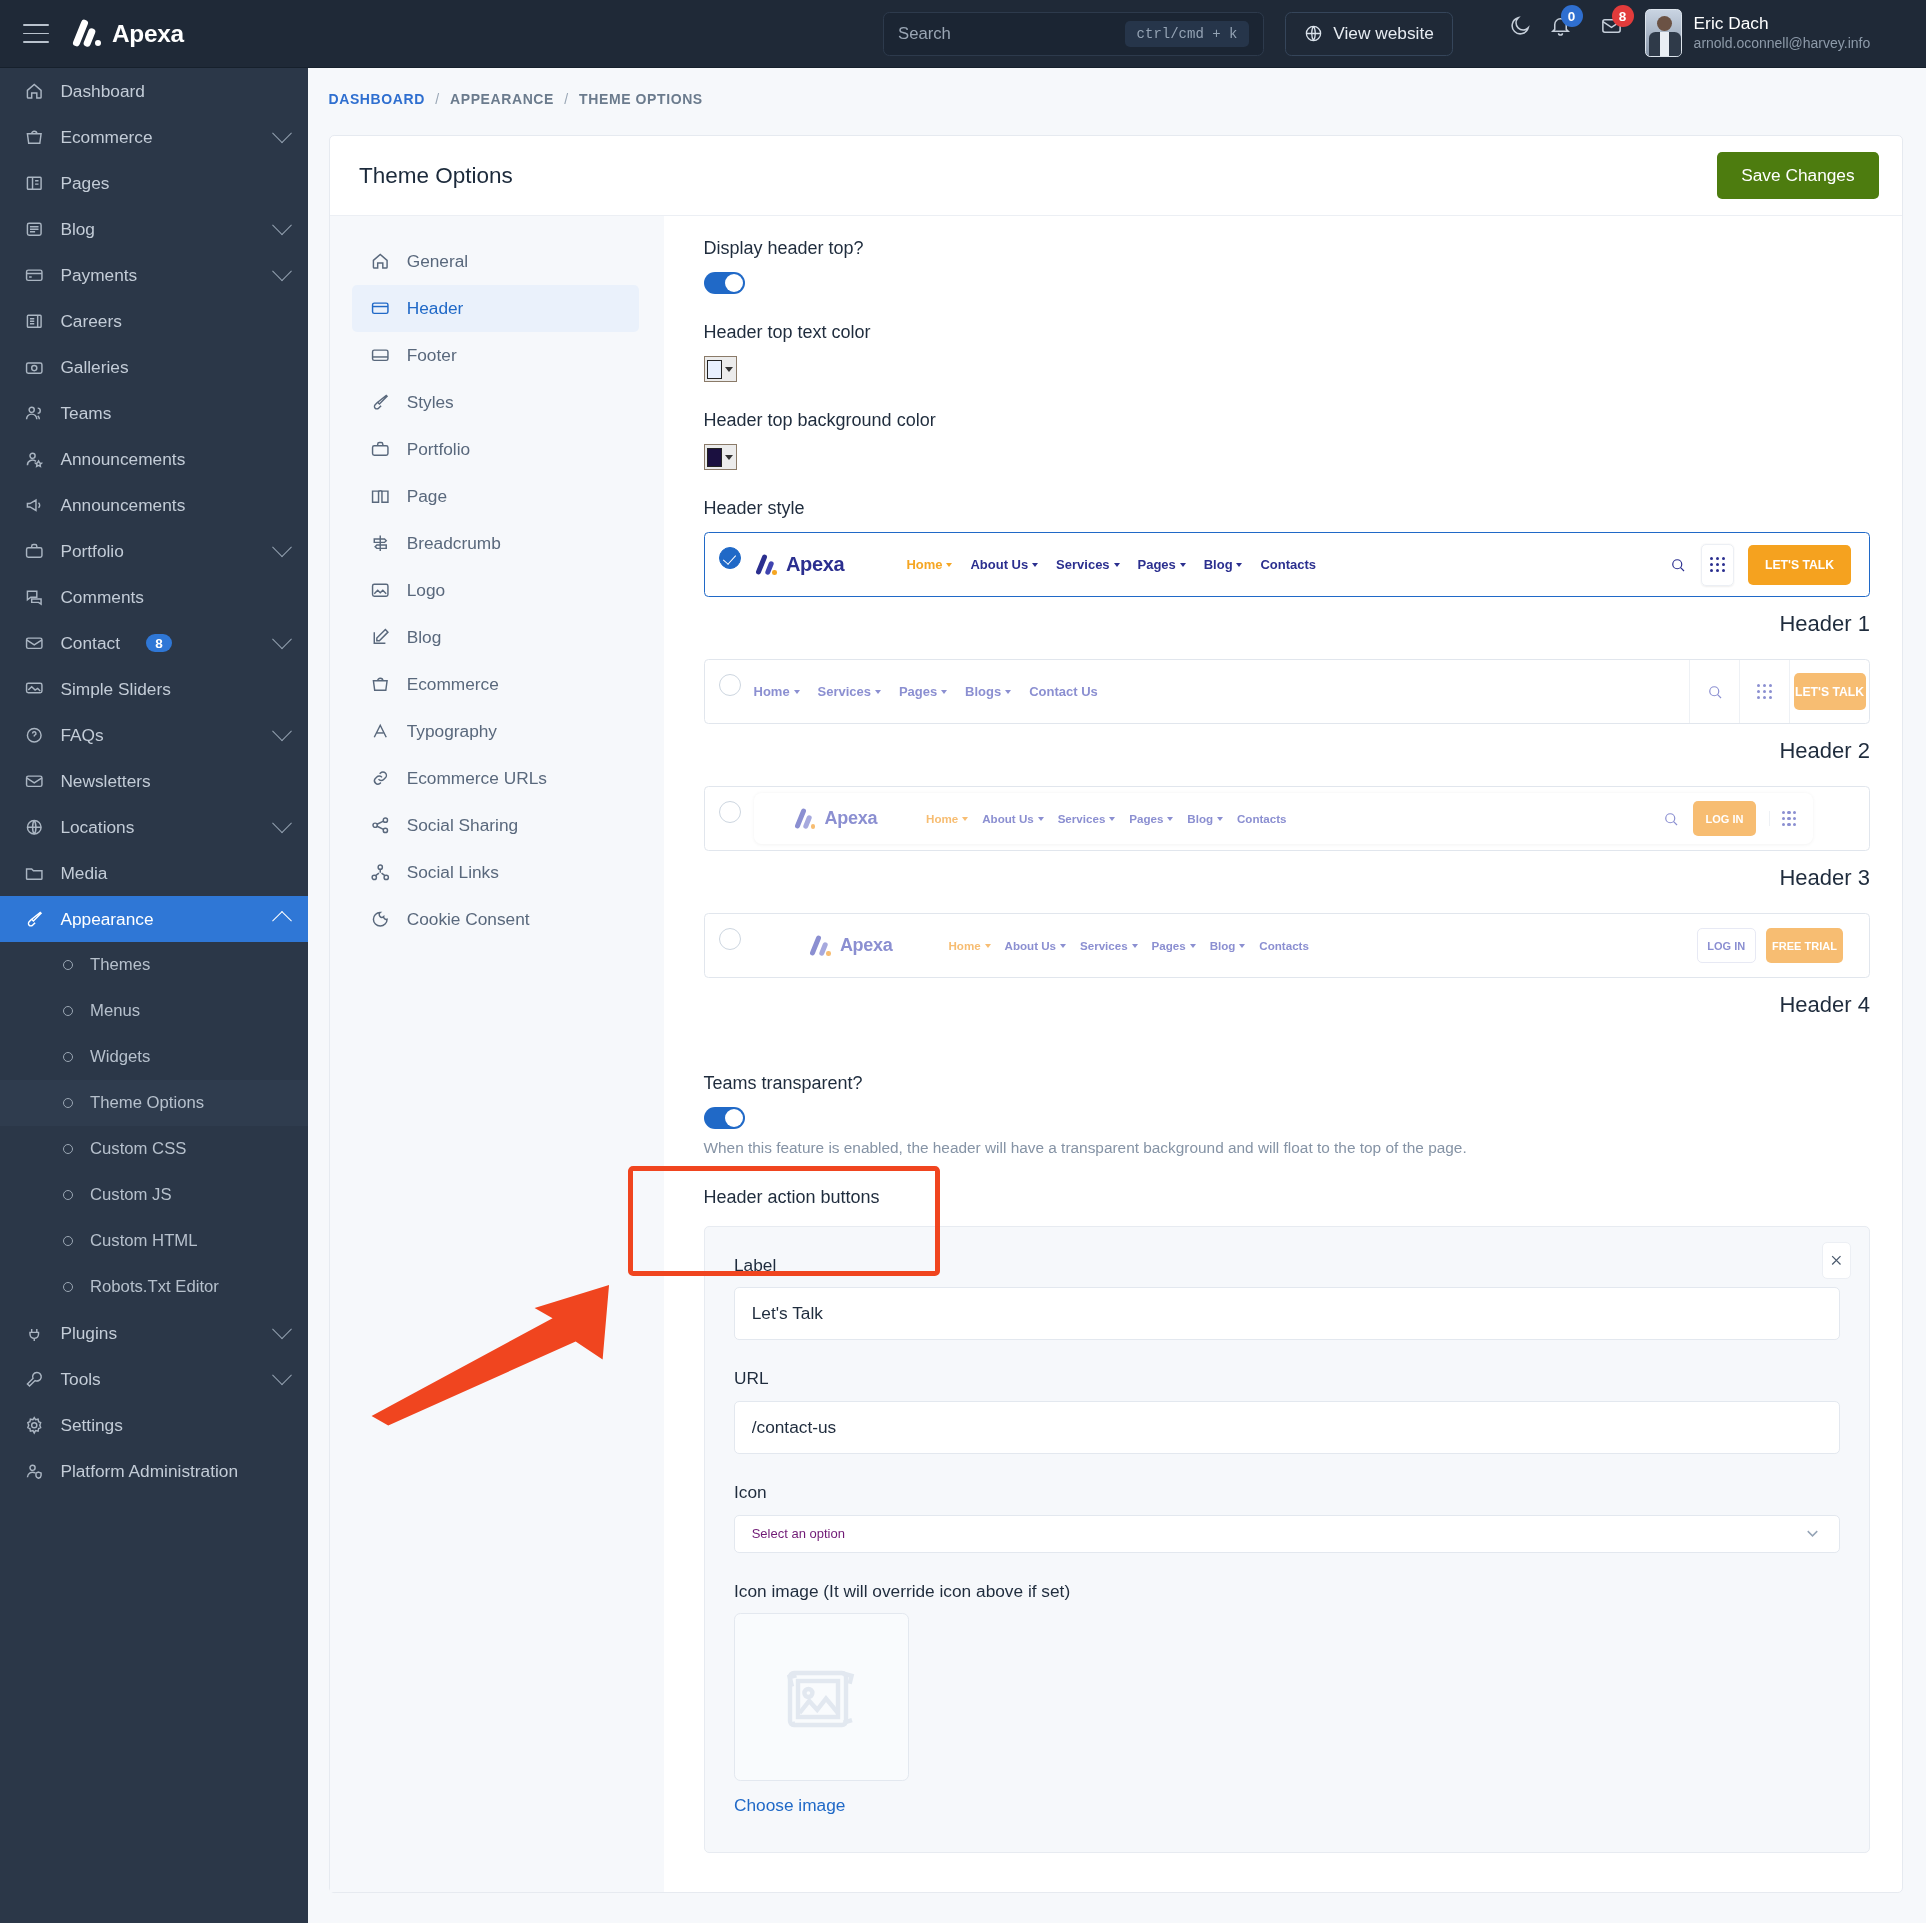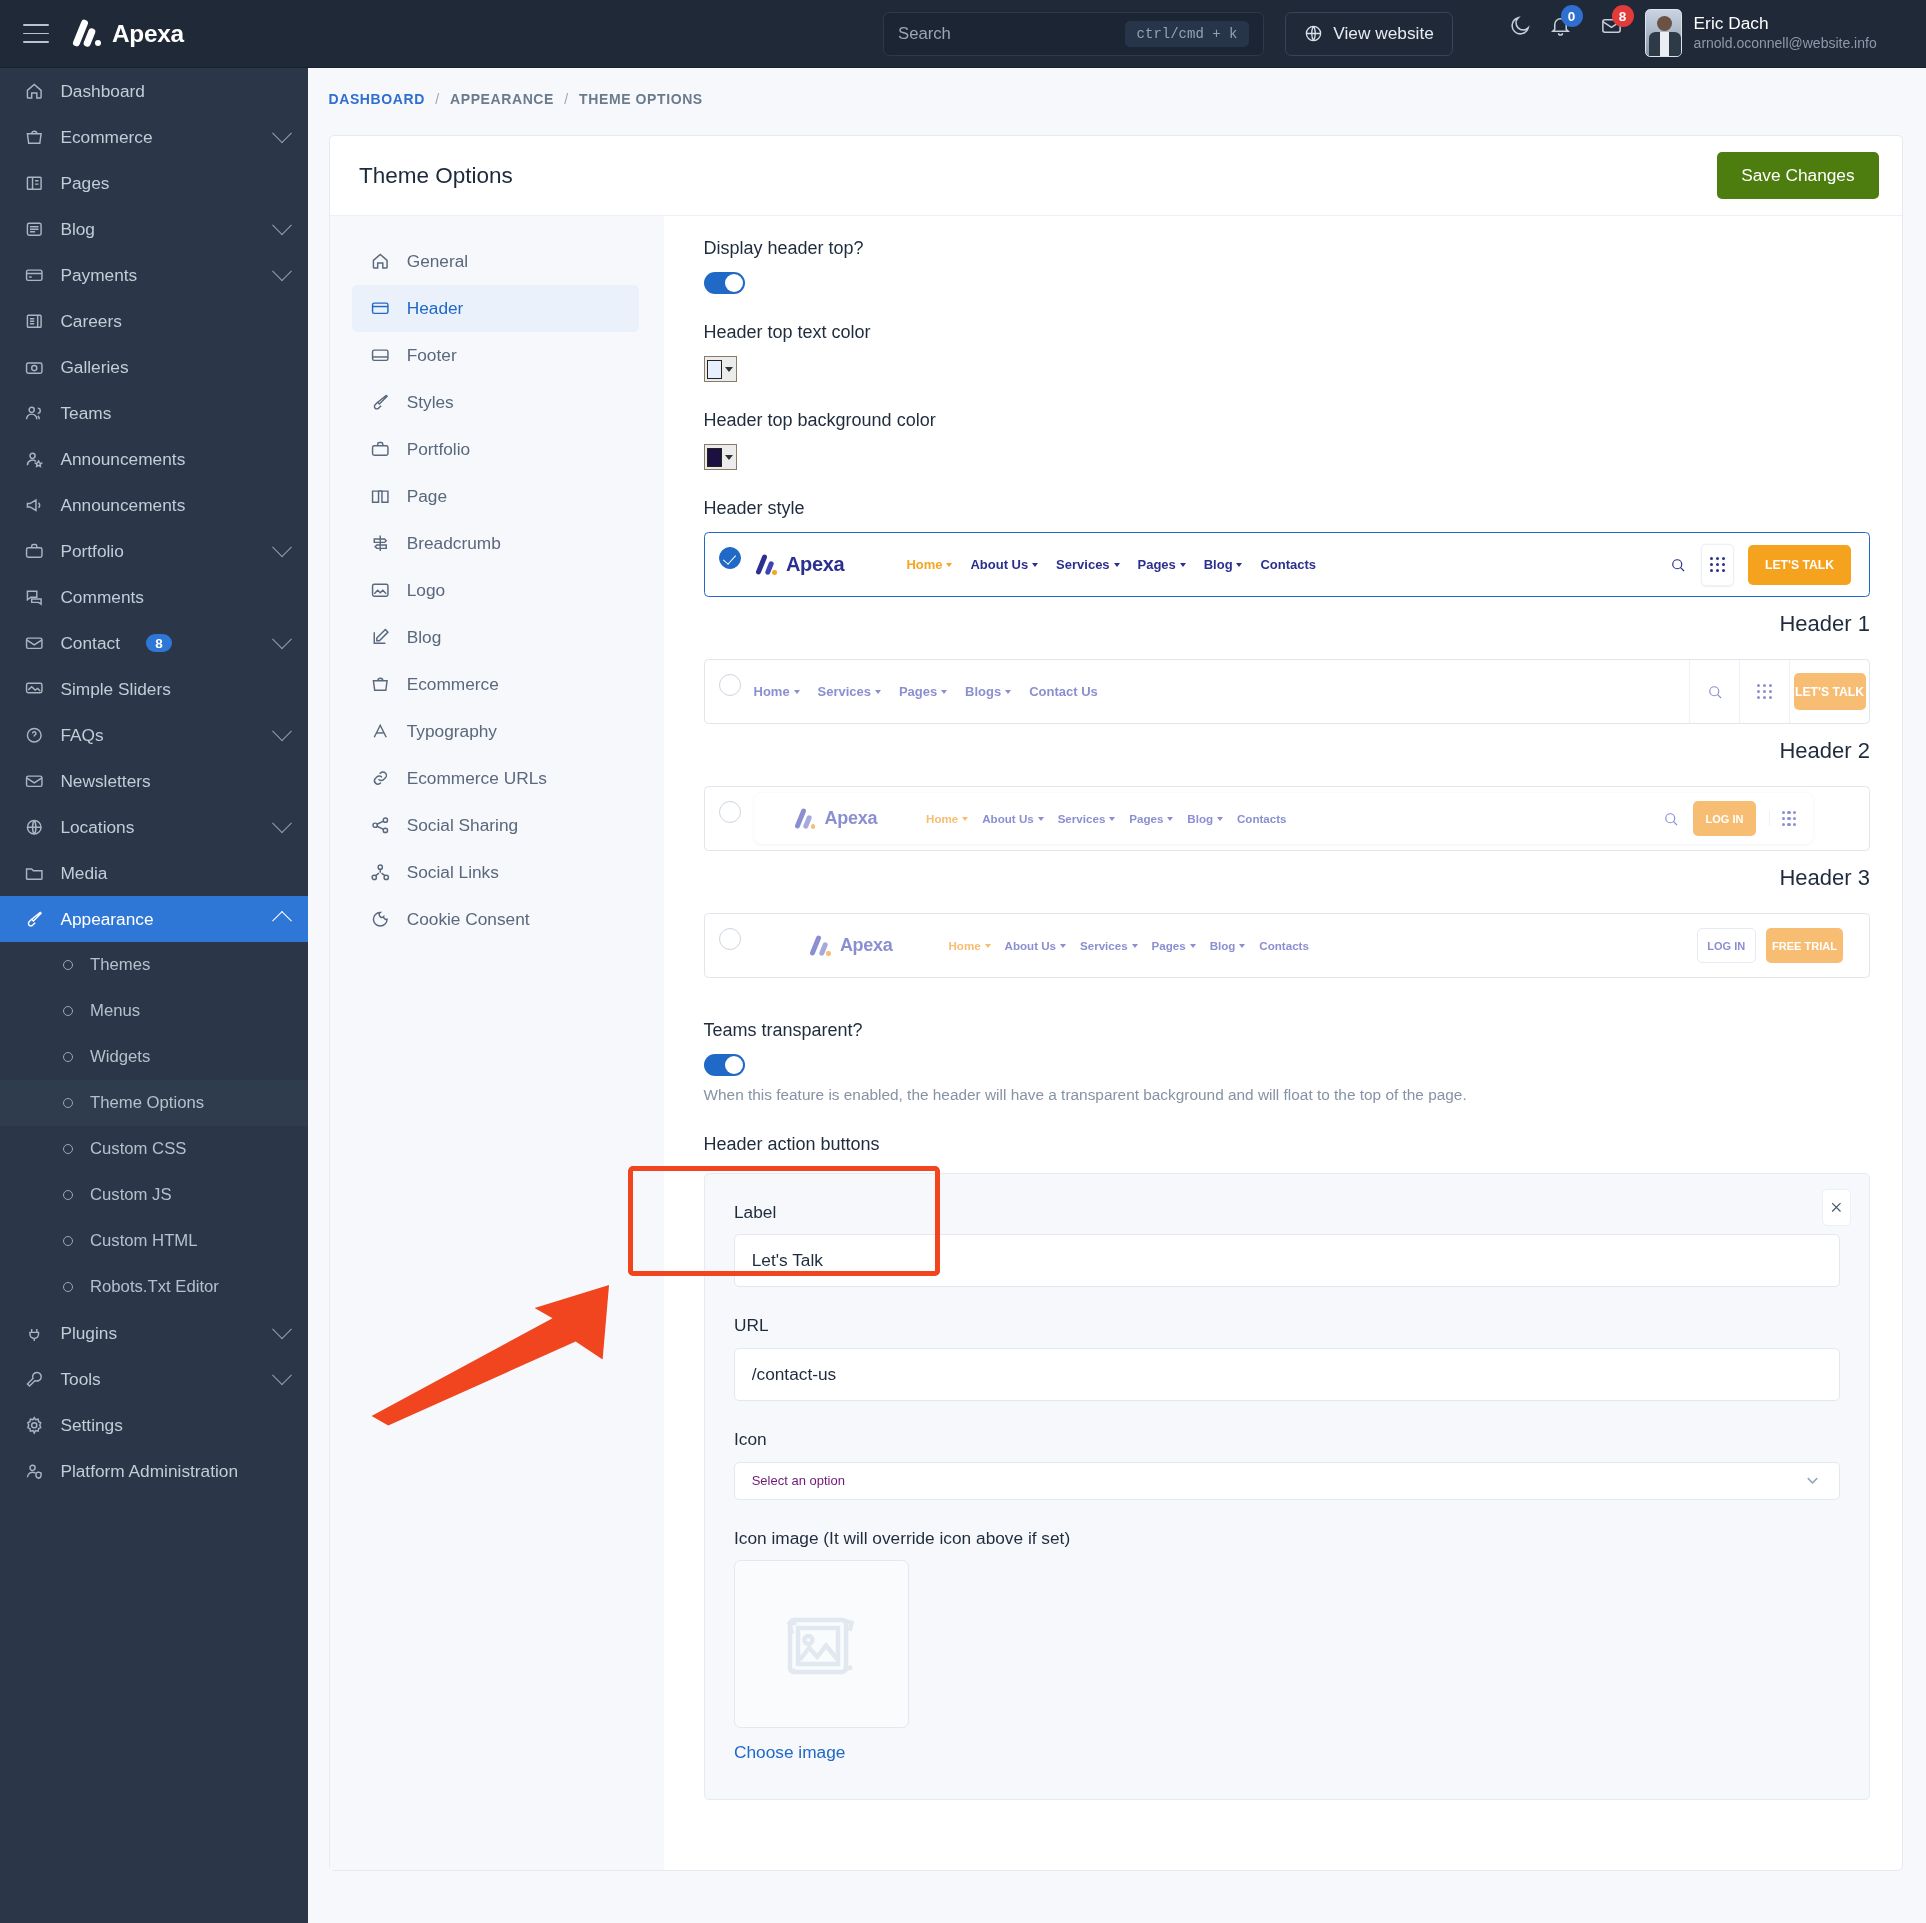--- a/index.html
+++ b/index.html
@@ -244,21 +244,21 @@
   </div>
 
   <div class="userbox">
     <div class="avatar">
       <span class="body"></span>
         <span class="shirt"></span>
         <span class="head"></span>
     </div>
     <div>
       <div class="uname">Eric Dach</div>
-      <div class="umail">arnold.oconnell@website.info</div>
+      <div class="umail">arnold.oconnell@harvey.info</div>
     </div>
   </div>
 </div>
 
 <div class="sidebar">
 
   <div class="nav-item">
     <span class="nav-icon">
         <svg viewBox="0 0 24 24">
           <path d="M4 11l8-7 8 7v8a1 1 0 0 1-1 1h-4v-6H9v6H5a1 1 0 0 1-1-1z"></path>
@@ -896,20 +896,21 @@
               <span class="nv" style="color:#8b8fd1">
                   <span>Contacts</span>
                 </span>
             </div>
             <div style="margin-left:auto;display:flex;align-items:center;gap:10.3px">
               <span class="pbtn" style="background:#fff;border:0.6px solid #e7e9f4;color:#8b8fd1;width:59px;height:35px;font-size:11px">LOG IN</span>
               <span class="pbtn" style="background:#f7bd72;width:77px;height:35px;font-size:11px">FREE TRIAL</span>
             </div>
           </div>
         </div>
+        <div class="hdr-caption">Header 4</div>
 
         <div style="height:33px"></div>
 
         <div class="field-label">Teams transparent?</div>
         <div class="toggle"></div>
         <div class="help-text">When this feature is enabled, the header will have a transparent background and will float to the top of the page.</div>
 
         <div class="field-label" style="margin-bottom:18px">Header action buttons</div>
 
         <div class="action-card">

